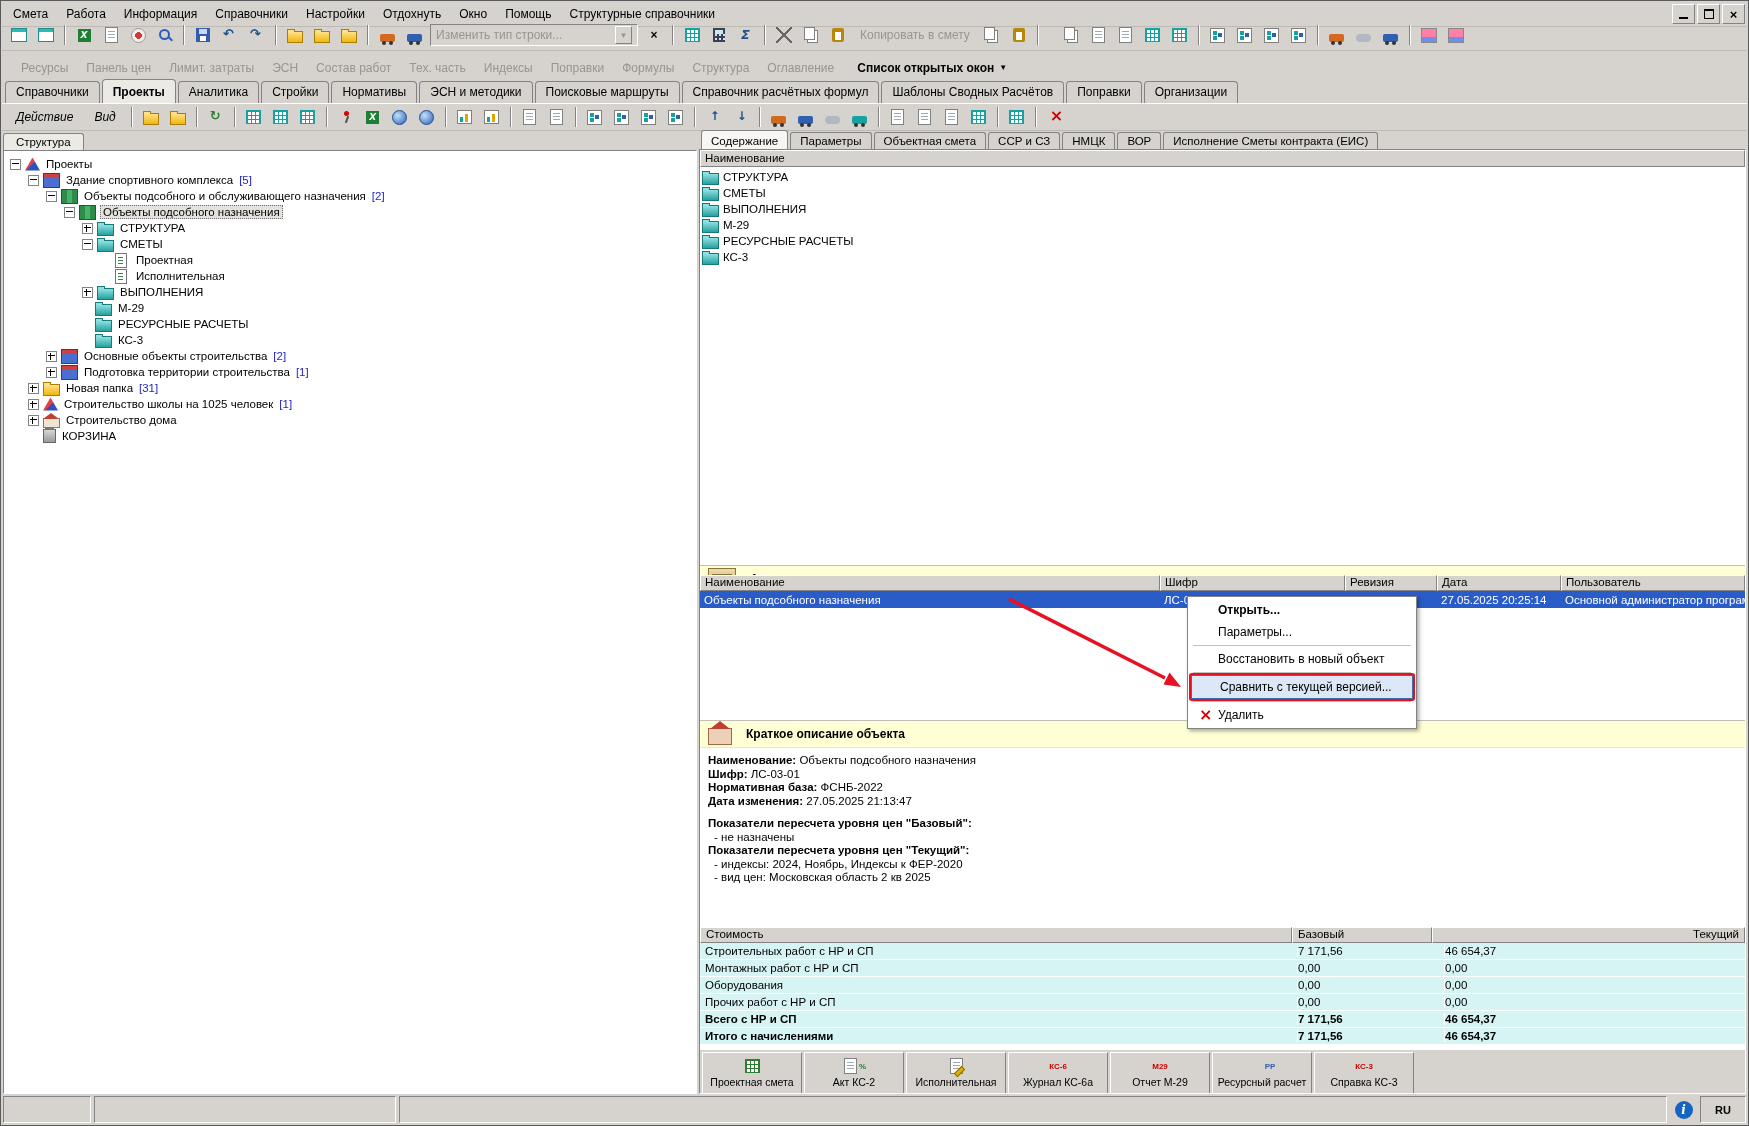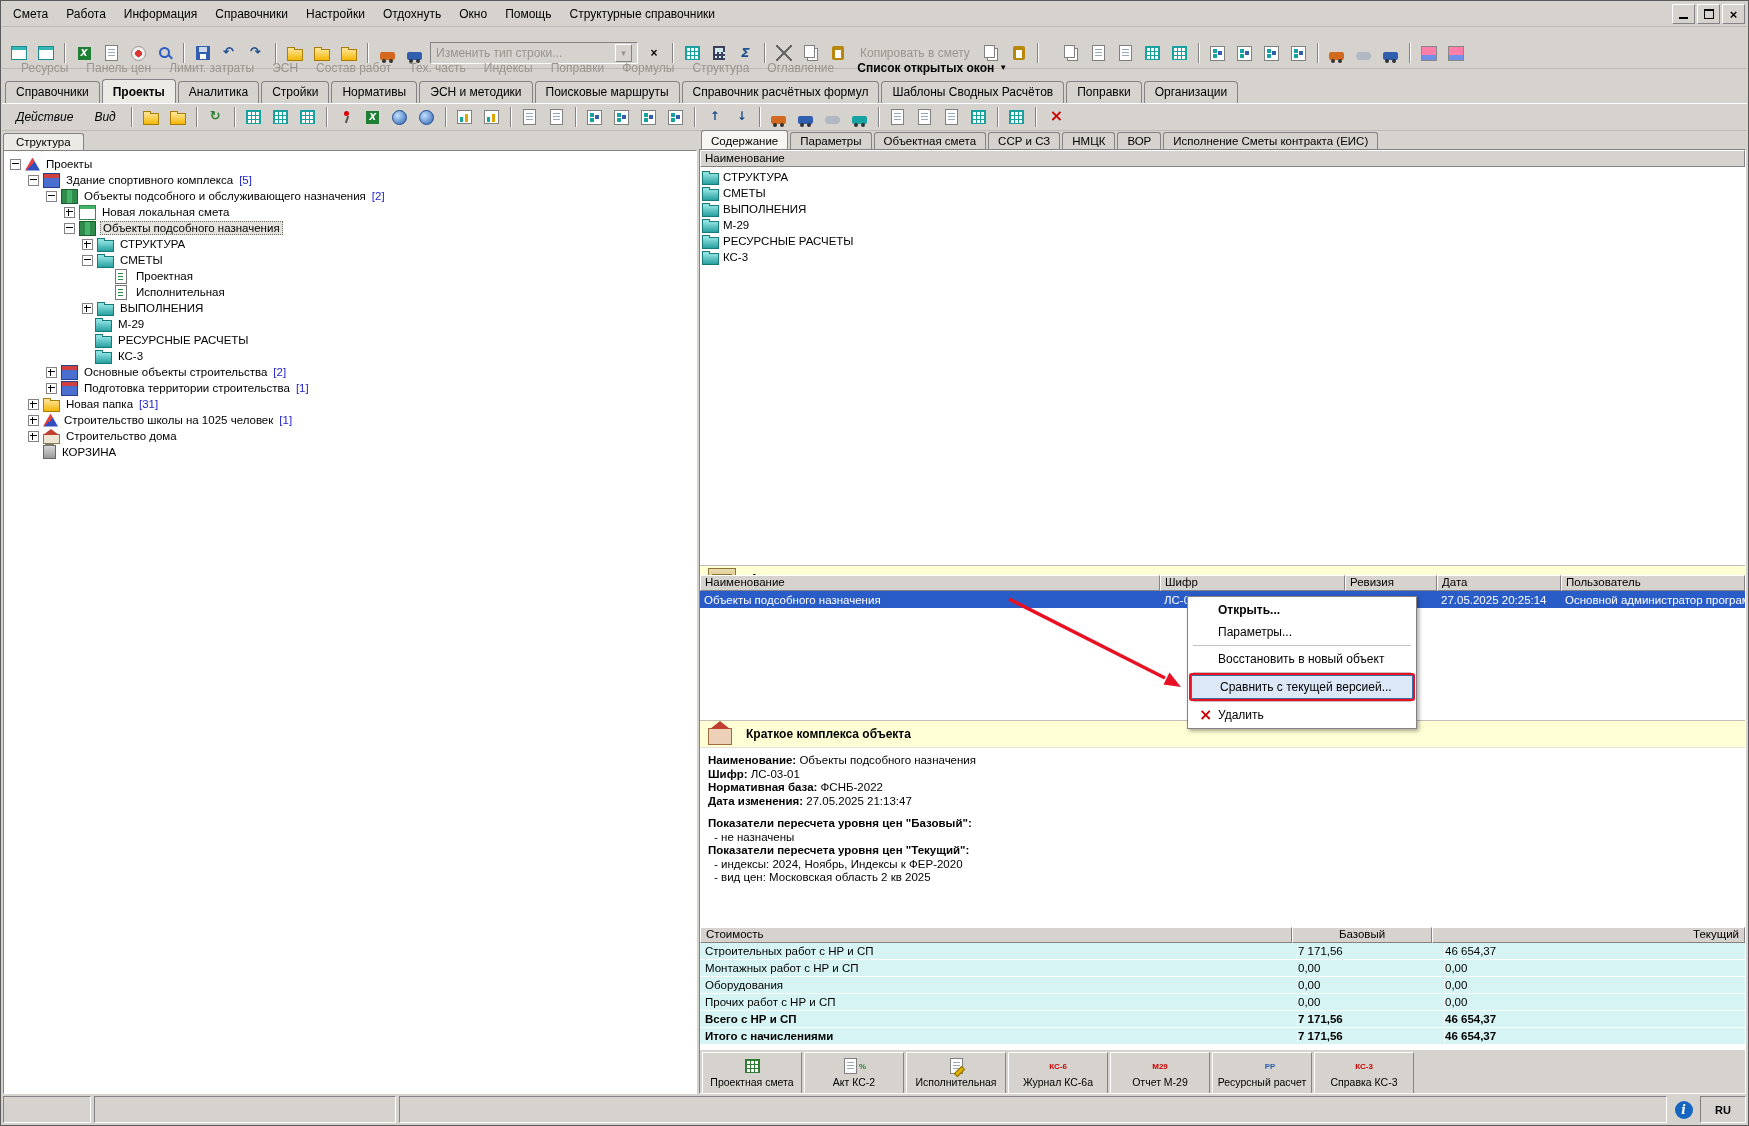--- a/index.html
+++ b/index.html
@@ -9,21 +9,21 @@
   
   .raised{border:1px solid;border-color:#ffffff #848284 #848284 #ffffff;background:#d6d3ce;}
   
   .menubar{left:1px;top:1px;right:1px;height:24px;display:flex;align-items:center;padding:0 2px;border-bottom:1px solid #bdbab4;}
   .mitem{padding:3px 9px;cursor:default;}
   .wc{width:21px;height:18px;margin-left:2px;display:grid;place-items:center;}
   .wc-min i{display:block;width:9px;height:2px;background:#000;margin-top:8px;}
   .wc-rest i{display:block;width:8px;height:7px;border:1px solid #000;border-top:2px solid #000;}
   .wc-close{font-weight:bold;font-size:13px;line-height:1;}
   
-  .toolbar1{left:1px;top:37px;right:1px;height:30px;display:flex;align-items:center;gap:1px;padding:0 4px;border-bottom:1px solid #bdbab4;}
+  .toolbar1{left:1px;top:19px;right:1px;height:30px;display:flex;align-items:center;gap:1px;padding:0 4px;border-bottom:1px solid #bdbab4;}
   .tbtn{width:24px;height:24px;display:grid;place-items:center;border:1px solid transparent;flex:0 0 auto;}
   .tsep{width:0;height:20px;border-left:1px solid #848284;border-right:1px solid #fff;margin:0 4px;flex:0 0 auto;}
   .combo-dis{width:196px;height:20px;background:#d6d3ce;border:1px solid;border-color:#848284 #fff #fff #848284;
              color:#98958e;display:flex;align-items:center;padding:0 5px;margin:0 2px;}
   .combo-dis .dd{margin-left:auto;width:15px;height:16px;border:1px solid;border-color:#fff #848284 #848284 #fff;display:grid;place-items:center;font-size:8px;color:#98958e;}
   .txtbtn-dis{color:#98958e;padding:0 8px;}
   .views{left:1px;top:56px;right:1px;height:21px;display:flex;align-items:center;gap:0;padding:0 10px;color:#98958e;}
   .vitem{padding:2px 9px;}
   .vopen{color:#000;font-weight:bold;padding:2px 6px 2px 14px;display:flex;align-items:center;gap:5px;}
   
@@ -471,25 +471,20 @@
           <i class="ic ic-build"></i>
         <span class="tlabel">Здание спортивного комплекса</span>
         <span class="tcount">[5]</span>
       </div>
       <div class="trow" style="padding-left:40px">
         <span class="exp minus"></span>
           <i class="ic ic-books"></i>
         <span class="tlabel">Объекты подсобного и обслуживающего назначения</span>
         <span class="tcount">[2]</span>
       </div>
-      <div class="trow" style="padding-left:58px">
-        <span class="exp plus"></span>
-          <i class="ic ic-est"></i>
-        <span class="tlabel">Новая локальная смета</span>
-      </div>
       <div class="trow sel" style="padding-left:58px">
         <span class="exp minus"></span>
           <i class="ic ic-books"></i>
         <span class="tlabel">Объекты подсобного назначения</span>
       </div>
       <div class="trow" style="padding-left:76px">
         <span class="exp plus"></span>
           <i class="ic ic-folder-teal"></i>
         <span class="tlabel">СТРУКТУРА</span>
       </div>
@@ -619,38 +614,38 @@
       <div class="arch-row" style="top:441px">
         <span class="arc" style="width:460px">Объекты подсобного назначения</span>
         <span class="arc" style="width:185px">ЛС-03-01</span>
         <span class="arc" style="width:92px"></span>
         <span class="arc" style="width:124px">27.05.2025 20:25:14</span>
         <span class="arc" style="flex:1">Основной администратор программы</span>
       </div>
 
       <div class="band" style="top:570px">
         <i class="ic ic-desc"></i>
-        <span>Краткое комплекса объекта</span>
+        <span>Краткое описание объекта</span>
       </div>
       <div class="desc" style="top:604px">
         <div><b>Наименование:</b> <span>Объекты подсобного назначения</span></div>
         <div><b>Шифр:</b> <span>ЛС-03-01</span></div>
         <div><b>Нормативная база:</b> <span>ФСНБ-2022</span></div>
         <div><b>Дата изменения:</b> <span>27.05.2025 21:13:47</span></div>
         <div style="height:9px"></div>
         <div><b>Показатели пересчета уровня цен "Базовый":</b></div>
         <div style="padding-left:6px">- не назначены</div>
         <div><b>Показатели пересчета уровня цен "Текущий":</b></div>
         <div style="padding-left:6px">- индексы: 2024, Ноябрь, Индексы к ФЕР-2020</div>
         <div style="padding-left:6px">- вид цен: Московская область 2 кв 2025</div>
       </div>
 
       <div class="cost-hdr" style="top:777px">
         <span class="chc c1">Стоимость</span>
-        <span class="chc c2" style="text-align:center">Базовый</span>
+        <span class="chc c2" style="text-align:left">Базовый</span>
         <span class="chc c3" style="text-align:right">Текущий</span>
       </div>
       <div class="crow" style="top:793px">
         <span class="c1">Строительных работ с НР и СП</span>
         <span class="c2">7 171,56</span>
         <span class="c3">46 654,37</span>
       </div>
       <div class="crow" style="top:810px">
         <span class="c1">Монтажных работ с НР и СП</span>
         <span class="c2">0,00</span>

